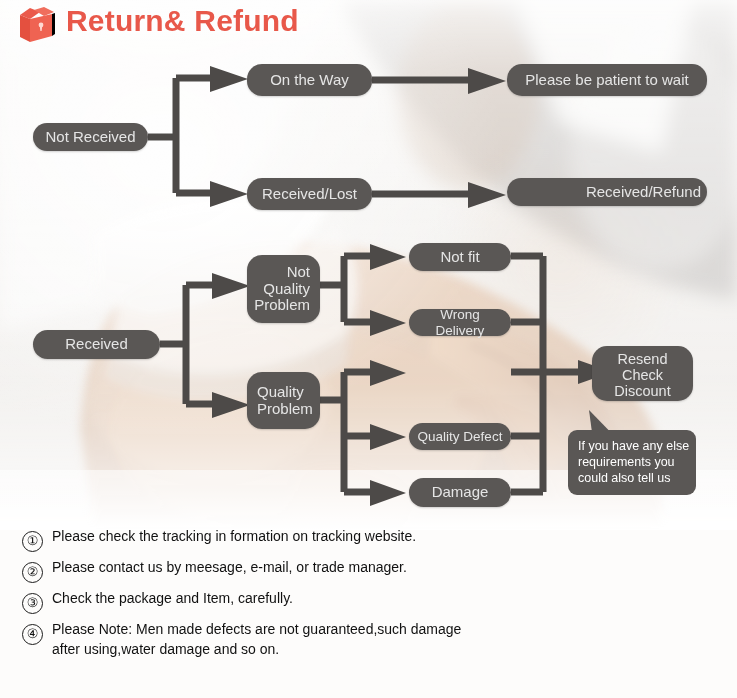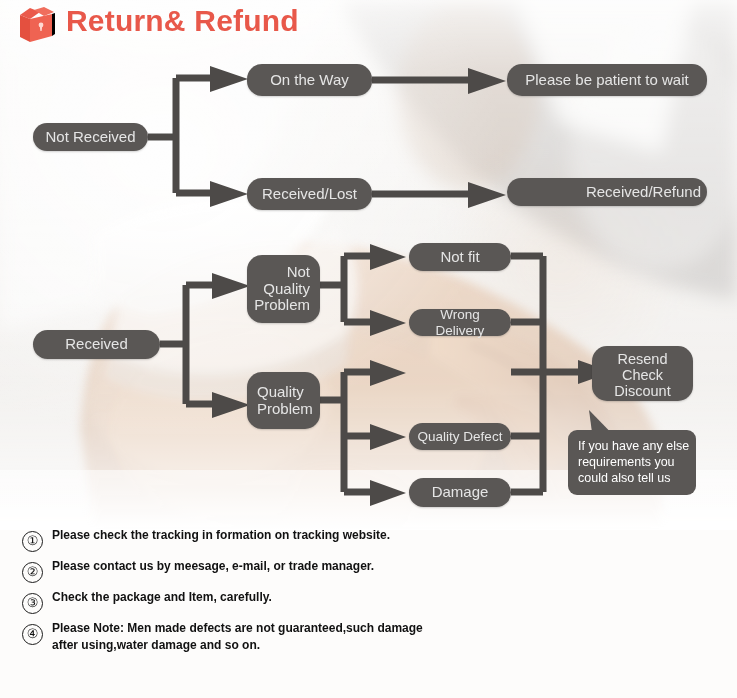--- a/index.html
+++ b/index.html
@@ -75,22 +75,22 @@
 
   
   .notes{position:absolute;left:22px;top:527px;width:700px;z-index:40;}
   .note{display:flex;align-items:flex-start;margin-bottom:6px;}
   .note-num{
     flex:0 0 auto;width:21px;height:21px;border:1.6px solid #1a1a1a;border-radius:50%;
     color:#111;font-size:13px;line-height:18px;text-align:center;margin-right:9px;margin-top:4px;
     font-family:"Liberation Sans", sans-serif;box-sizing:border-box;
   }
   .note-text{
-    color:#111;font-size:12px;line-height:1.42;
-    font-family:"Liberation Sans", sans-serif;font-weight:700;
+    color:#111;font-size:14px;line-height:1.42;
+    font-family:"Liberation Sans", sans-serif;font-weight:400;
   }
   .note-text .l2{display:block;}
 </style>
 </head>
 <body>
 
 <div id="root">
 
   <div class="bg-photo">
     <svg viewBox="0 0 737 530" preserveAspectRatio="none" aria-hidden="true">

